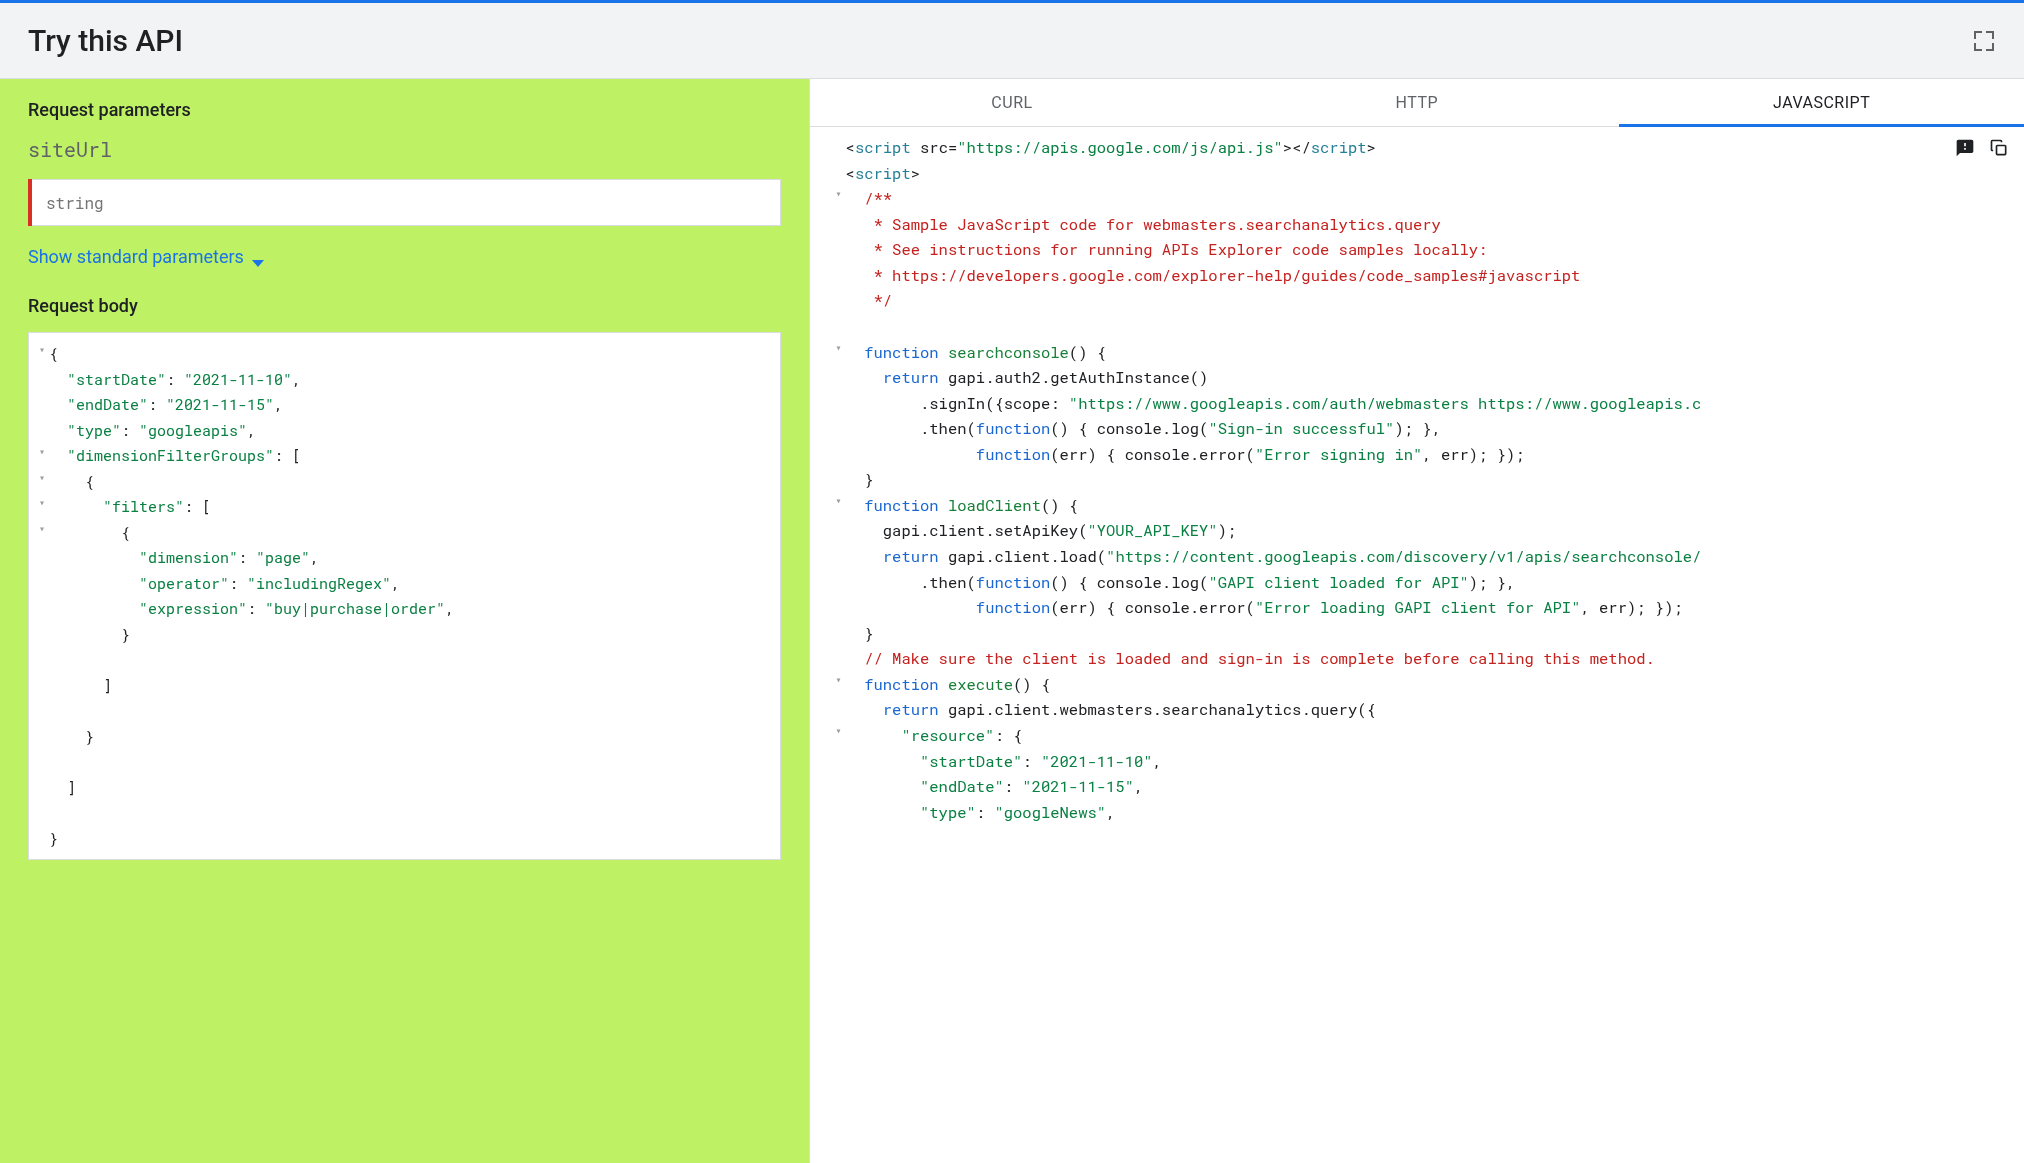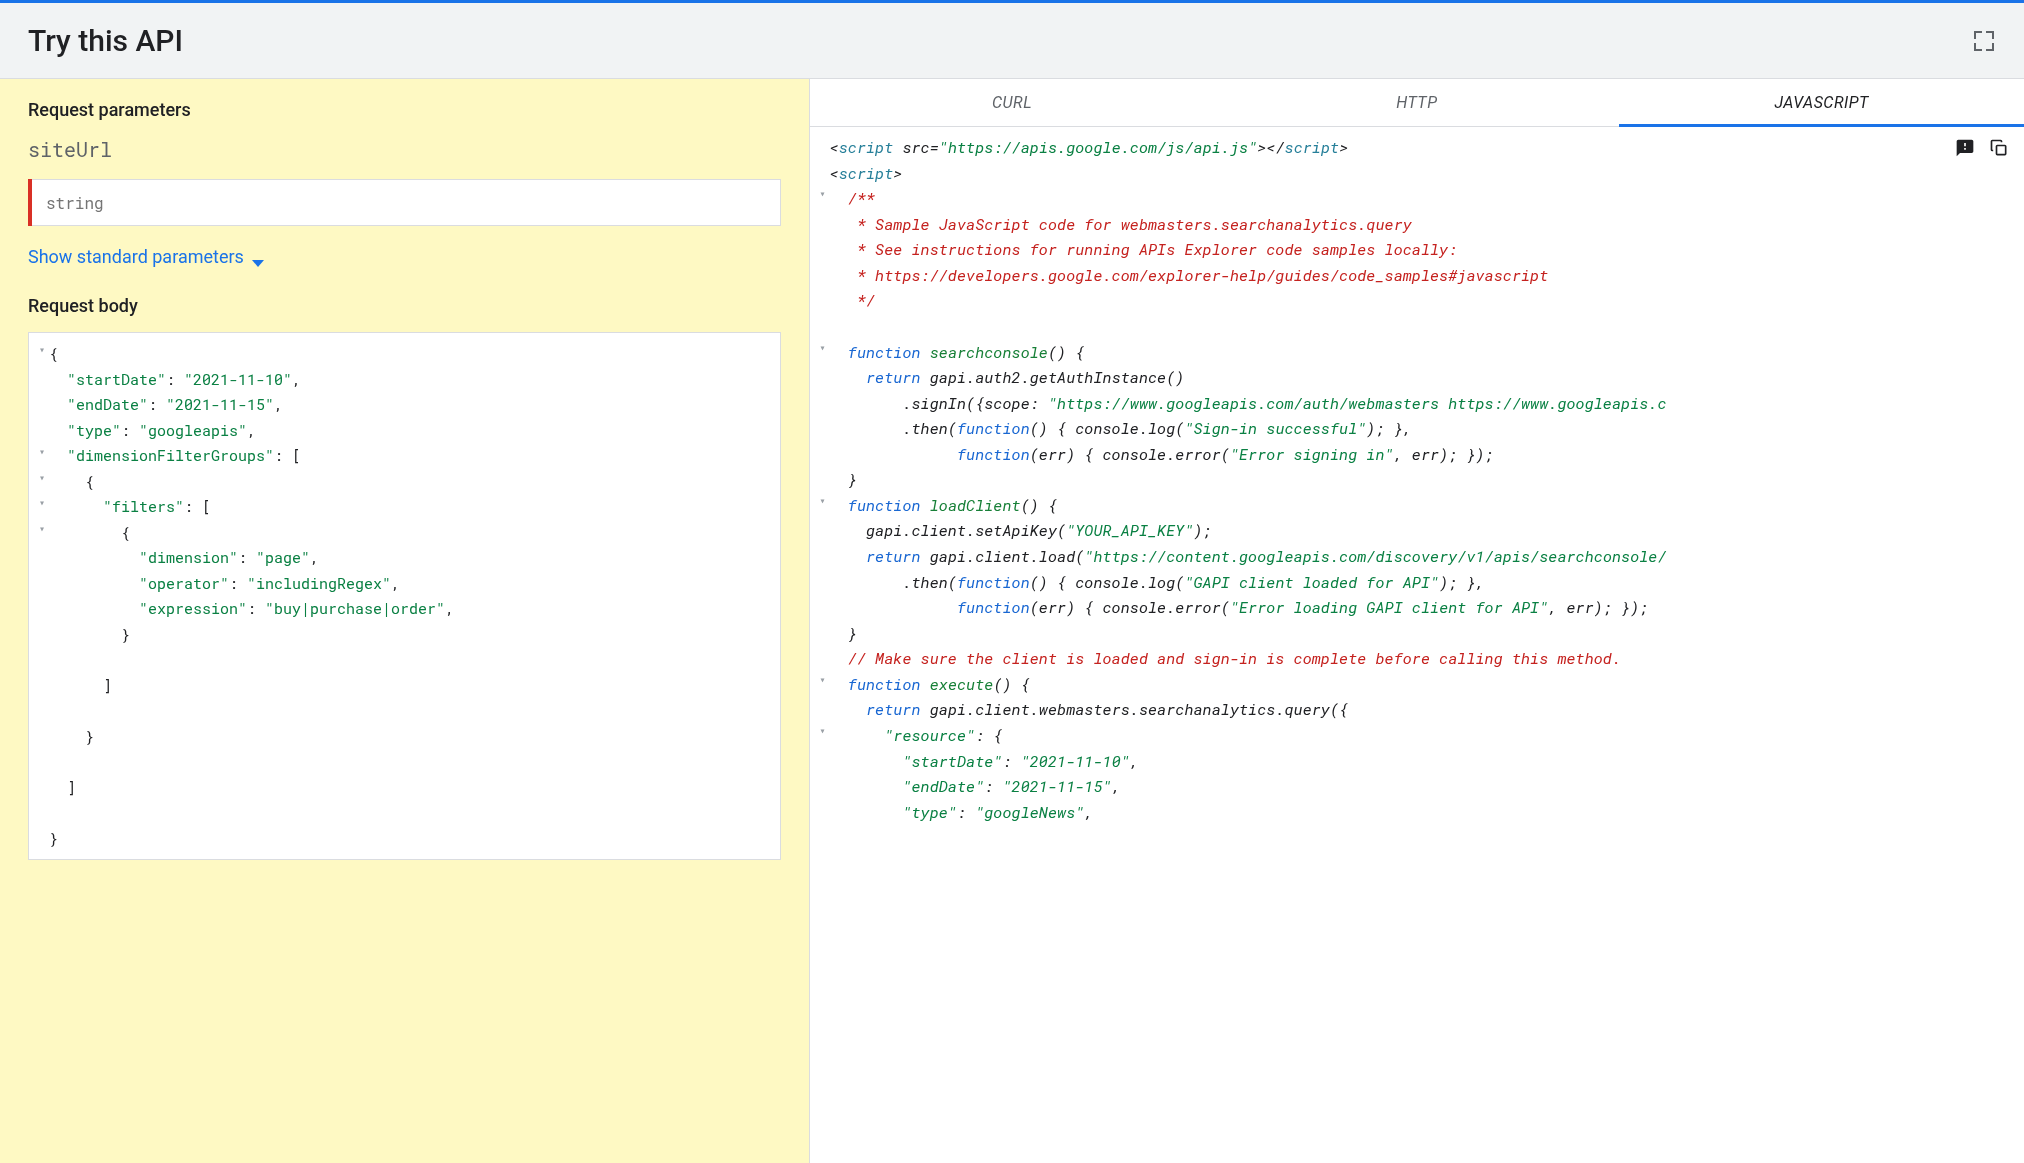--- a/index.html
+++ b/index.html
@@ -54,29 +54,28 @@
     .content {
       display: flex;
       flex: 1;
       overflow: hidden;
     }
     .left-panel {
       width: 40%;
       padding: 20px 28px;
       overflow-y: auto;
       border-right: 1px solid #dadce0;
-      background: #fef9c3;
+      background: #bef264;
     }
     .right-panel {
       flex: 1;
       display: flex;
       flex-direction: column;
       background: #fff;
       overflow: hidden;
-      font-style: italic;
     }
     .section-title {
       font-size: 18px;
       font-weight: 500;
       margin-bottom: 16px;
       color: #202124;
     }
     .param-label {
       font-size: 20px;
       color: #5f6368;
@@ -189,21 +188,21 @@
       width: 26px;
       height: 26px;
       cursor: pointer;
       display: flex;
       align-items: center;
       justify-content: center;
       color: #202124;
     }
     .code-line {
       display: flex;
-      padding-left: 6px;
+      padding-left: 22px;
     }
     .code-content {
       white-space: pre;
     }
     
     .k-tag { color: #267f99; }
     .k-str { color: #0a8043; }
     .k-key { color: #0a8043; }
     .k-punct { color: #202124; }
     .k-comment { color: #c5221f; }

